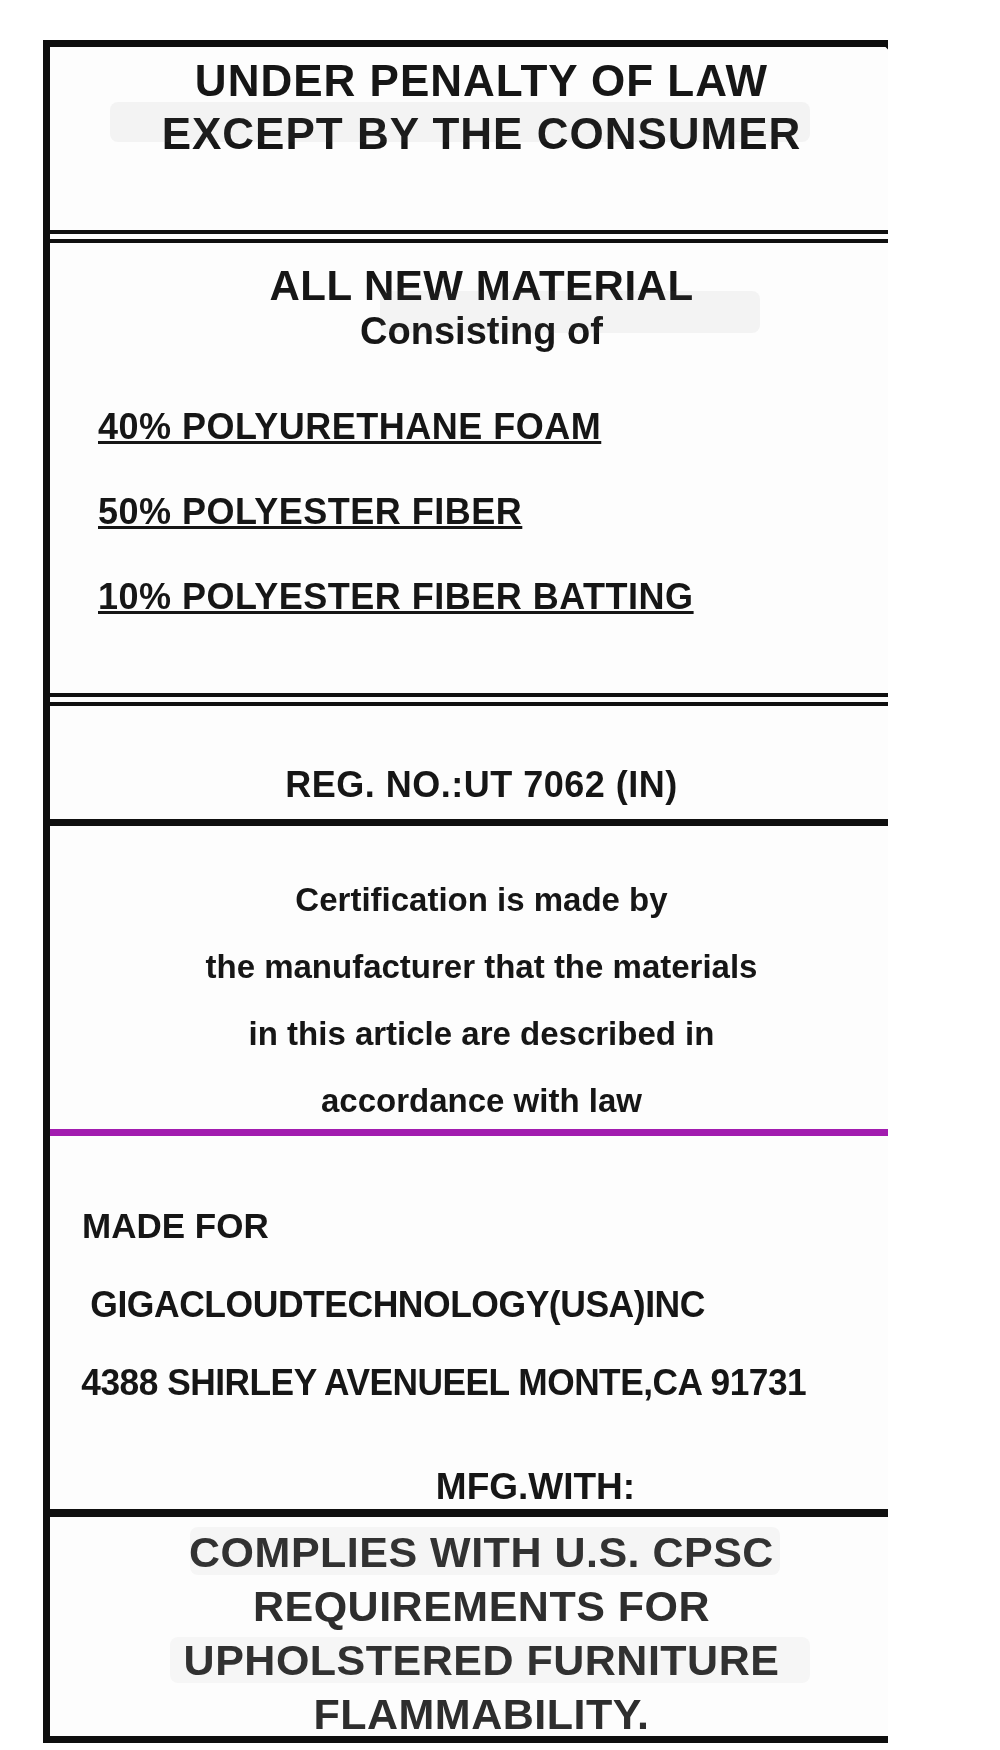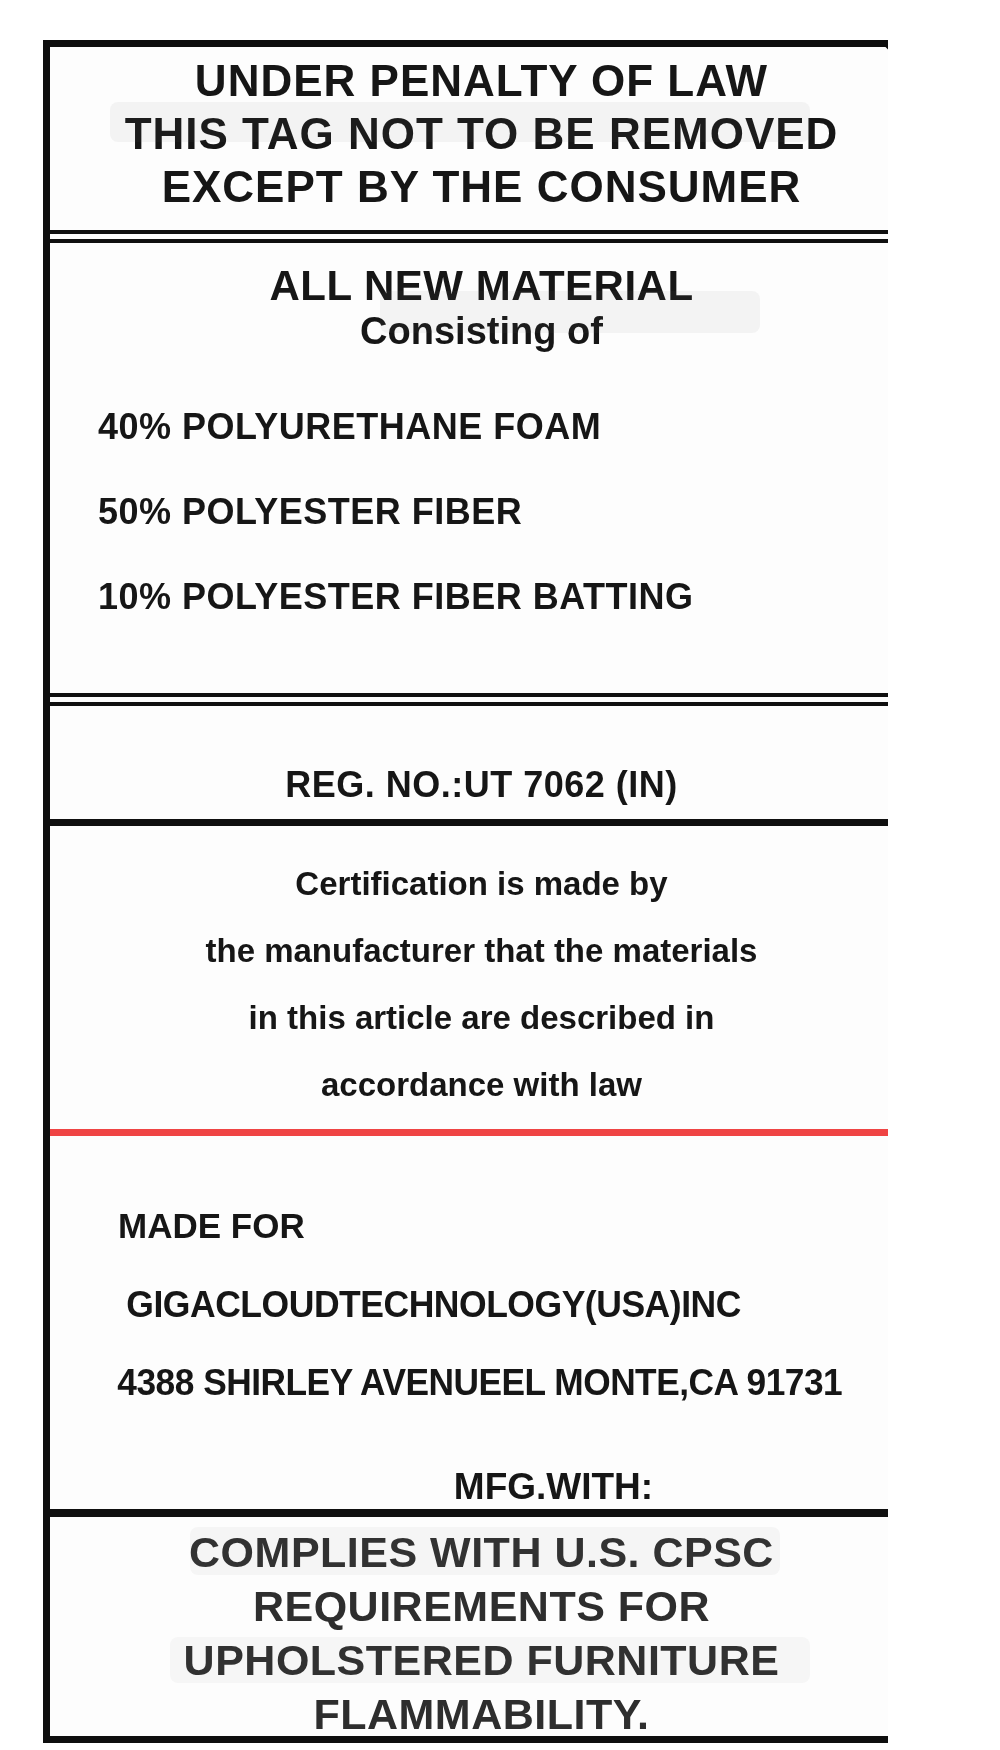--- a/index.html
+++ b/index.html
@@ -49,22 +49,22 @@
   .section {
     position: relative;
     box-sizing: border-box;
     overflow: hidden;
   }
   
   .sec-penalty       { height: 196px; border-bottom: 13px double #101010; padding-top: 7px; }
   .sec-contents      { height: 463px; border-bottom: 13px double #101010; }
   .sec-registration  { height: 76px;  border-bottom: 7px solid #101010;
                        display: flex; align-items: center; justify-content: center; margin-top: 44px; }
-  .sec-certification { height: 310px; border-bottom: 7px solid #ef4444; padding-top: 24px; }
-  .sec-manufacturer  { height: 381px; border-bottom: 8px solid #101010; padding-top: 70px; padding-left: 36px; }
+  .sec-certification { height: 310px; border-bottom: 7px solid #a21caf; padding-top: 40px; }
+  .sec-manufacturer  { height: 381px; border-bottom: 8px solid #101010; padding-top: 70px; }
   .sec-compliance    { height: 263px; padding-top: 8px; }
 
   .penalty-line {
     font-size: 44px;
     font-weight: 700;
     line-height: 53px;
     letter-spacing: 1px;
     text-align: center;
     white-space: nowrap;
   }
@@ -78,20 +78,21 @@
   }
   .contents-subheading {
     font-size: 38px;
     font-weight: 700;
     line-height: 44px;
     text-align: center;
   }
   .materials-list {
     margin-top: 56px;
     padding-left: 48px;
+    text-decoration: underline;
   }
   .material-line {
     font-size: 36px;
     font-weight: 700;
     line-height: 36px;
     letter-spacing: 0.5px;
     margin-bottom: 49px;
     white-space: nowrap;
   }
   .reg-line {
@@ -166,21 +167,20 @@
 </head>
 <body>
 
 <div class="page">
   <div class="law-label">
 
     <div class="section sec-penalty">
       <div class="scan-artifact artifact-1"></div>
       <div class="scan-artifact artifact-2"></div>
       <div class="penalty-line">UNDER PENALTY OF LAW</div>
-      <div class="penalty-line">THIS TAG NOT TO BE REMOVED</div>
       <div class="penalty-line">EXCEPT BY THE CONSUMER</div>
     </div>
 
     <div class="section sec-contents">
       <div class="scan-artifact artifact-3"></div>
       <div class="contents-heading">ALL NEW MATERIAL</div>
       <div class="contents-subheading">Consisting of</div>
       <div class="materials-list">
         <div class="material-line">40% POLYURETHANE FOAM</div>
         <div class="material-line">50% POLYESTER FIBER</div>

